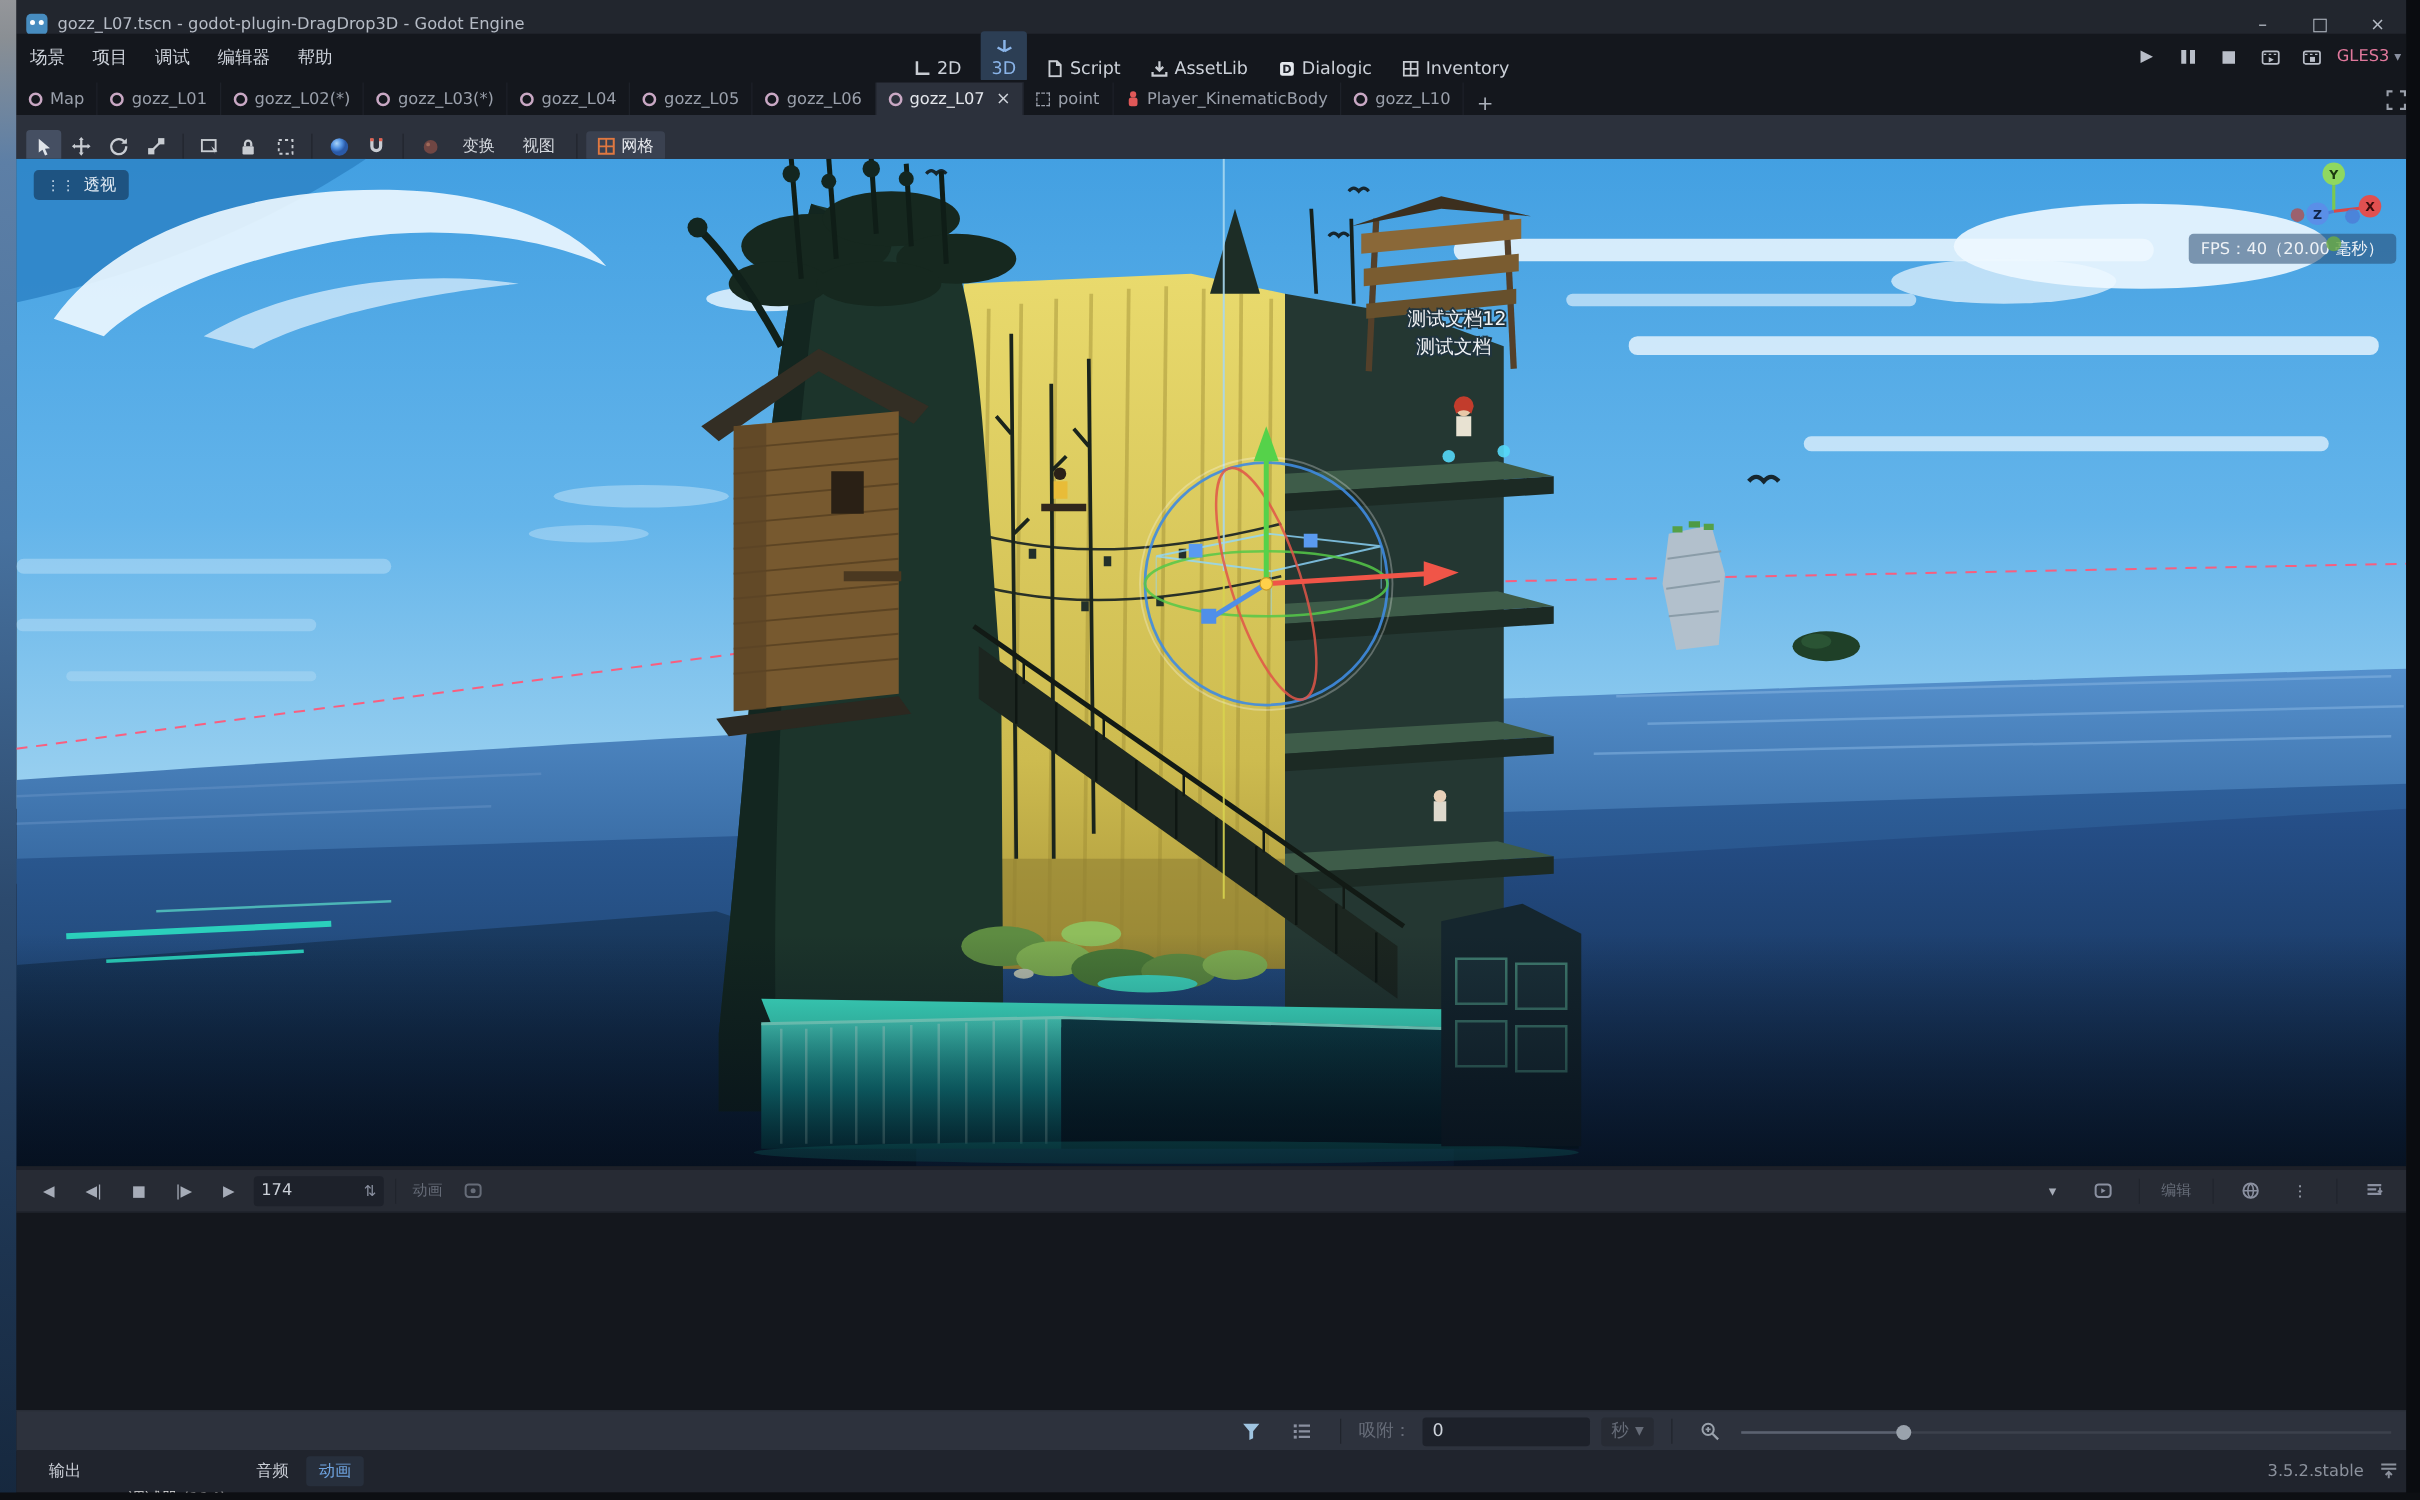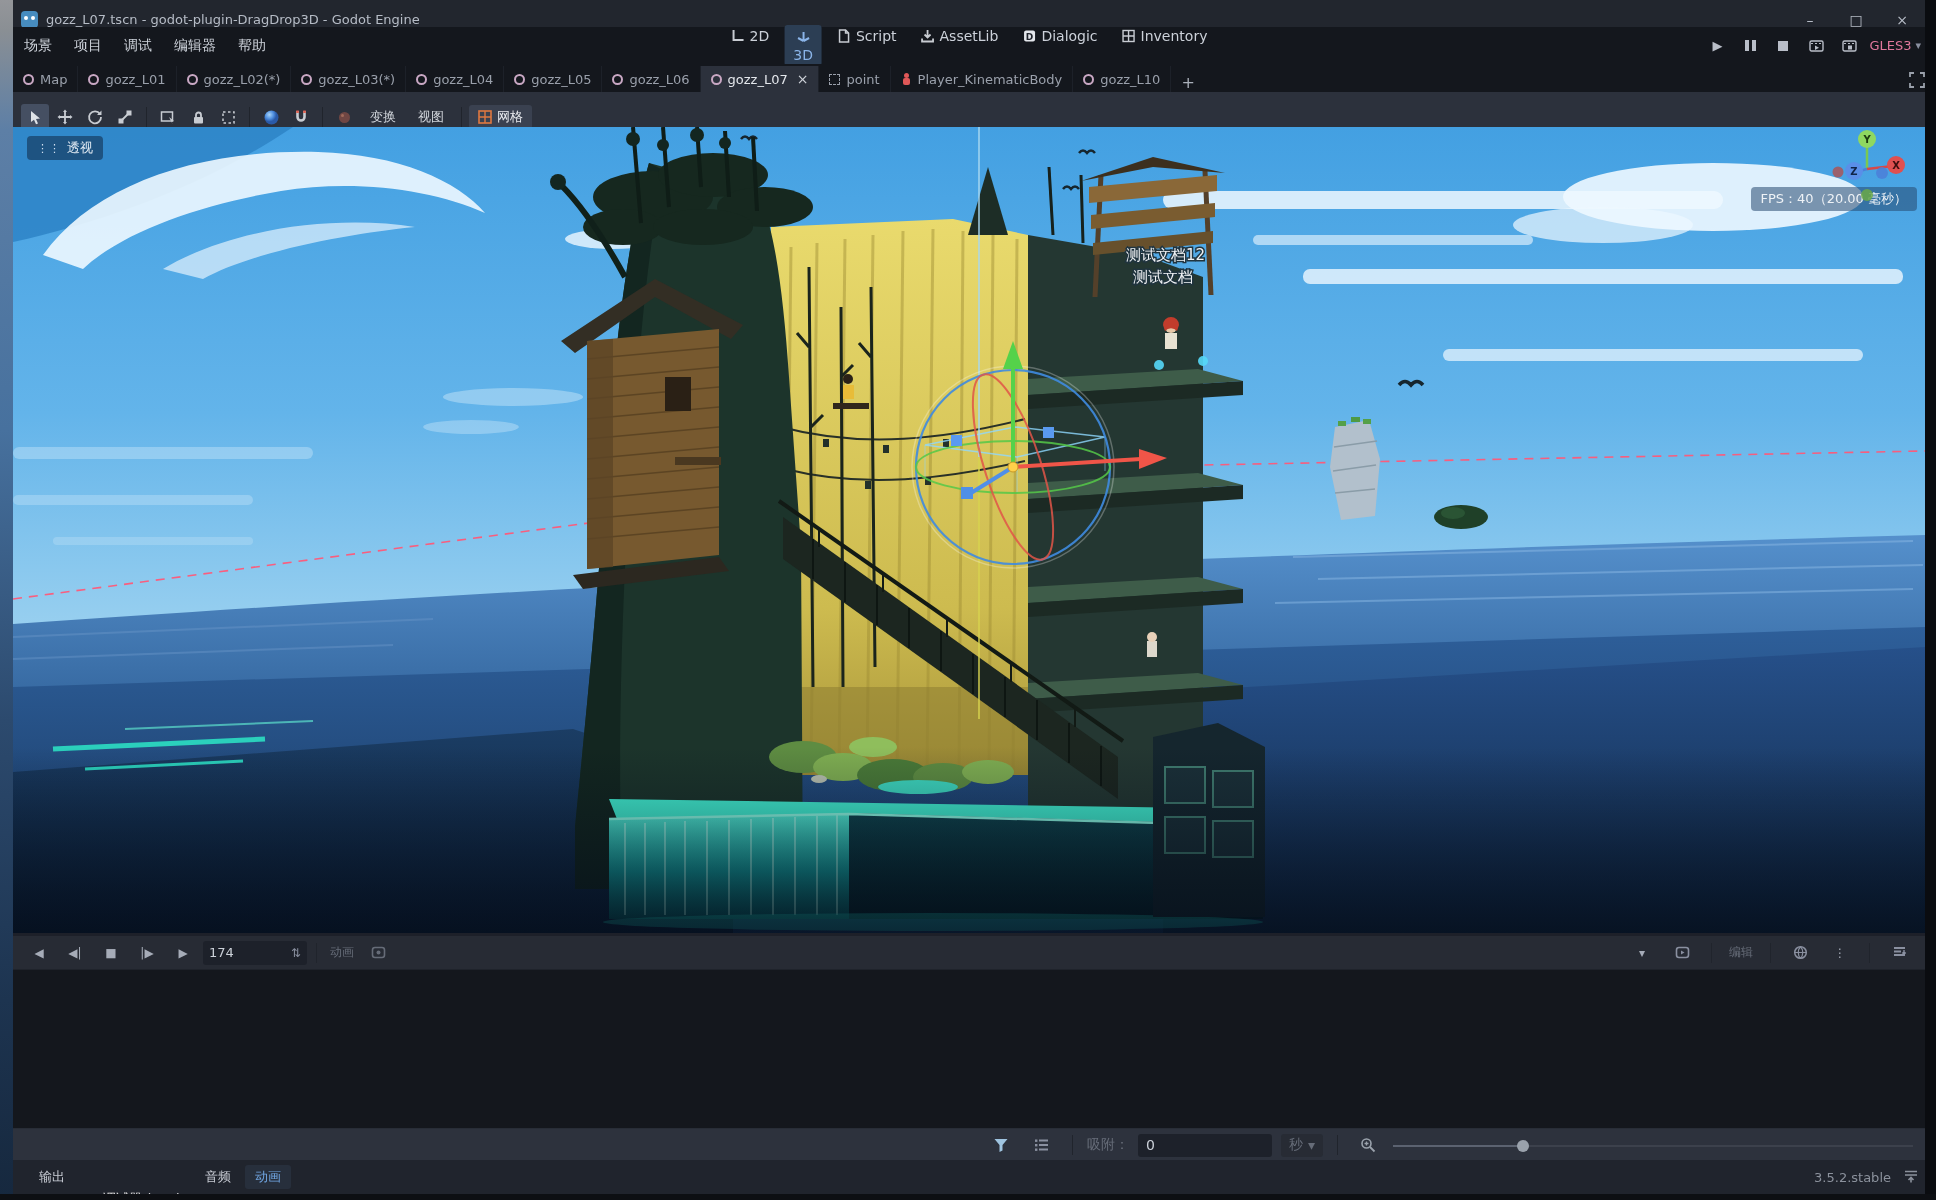--- a/index.html
+++ b/index.html
@@ -10,21 +10,21 @@
   .titlebar{top:0;height:39px;background:#22262e;font-size:13px;color:#b6bcc6;}
   .title-text{margin-left:8px;}
   .winctl{margin-left:auto;display:flex;}
   .winctl span{width:46px;text-align:center;font-size:14px;color:#b6bcc6;cursor:default;}
   .godot-logo{width:17px;height:17px;margin-left:8px;border-radius:4px;background:#478cbf;position:relative;flex:none;}
   .godot-logo::before,.godot-logo::after{content:"";position:absolute;top:5px;width:4px;height:4px;border-radius:50%;background:#fff;}
   .godot-logo::before{left:3px}.godot-logo::after{right:3px}
   
   .menubar{top:27px;height:37px;background:#14171d;font-size:14px;}
   .menu-item{padding:0 11px;color:#ccd1d9;}
-  .center-group{position:absolute;left:50%;transform:translateX(-50%);display:flex;align-items:flex-start;gap:6px;}
+  .center-group{position:absolute;left:50%;transform:translateX(-50%);display:flex;align-items:flex-end;gap:6px;}
   .ws-btn{display:flex;align-items:center;gap:5px;padding:3px 9px;border-radius:3px;color:#ccd1d9;}
   .ws-btn.active{background:#2c3e54;color:#8ab4e8;flex-direction:column;}
   .run-group{margin-left:auto;display:flex;align-items:center;gap:7px;}
   .run-btn{width:26px;height:22px;display:flex;align-items:center;justify-content:center;color:#b9bec8;font-size:13px;}
   .pauseic{display:flex;gap:3px}.pauseic i{width:4px;height:11px;background:#b9bec8;display:block}
   .stopic{width:10px;height:10px;background:#b9bec8;display:block}
   .gles{display:flex;align-items:center;gap:4px;color:#e0789c;font-size:13px;padding-right:4px;}
   .gles .chev{color:#8a90a0;font-size:11px}
   
   .tabbar{top:64px;height:28px;background:#14171d;font-size:13px;align-items:flex-end;}

